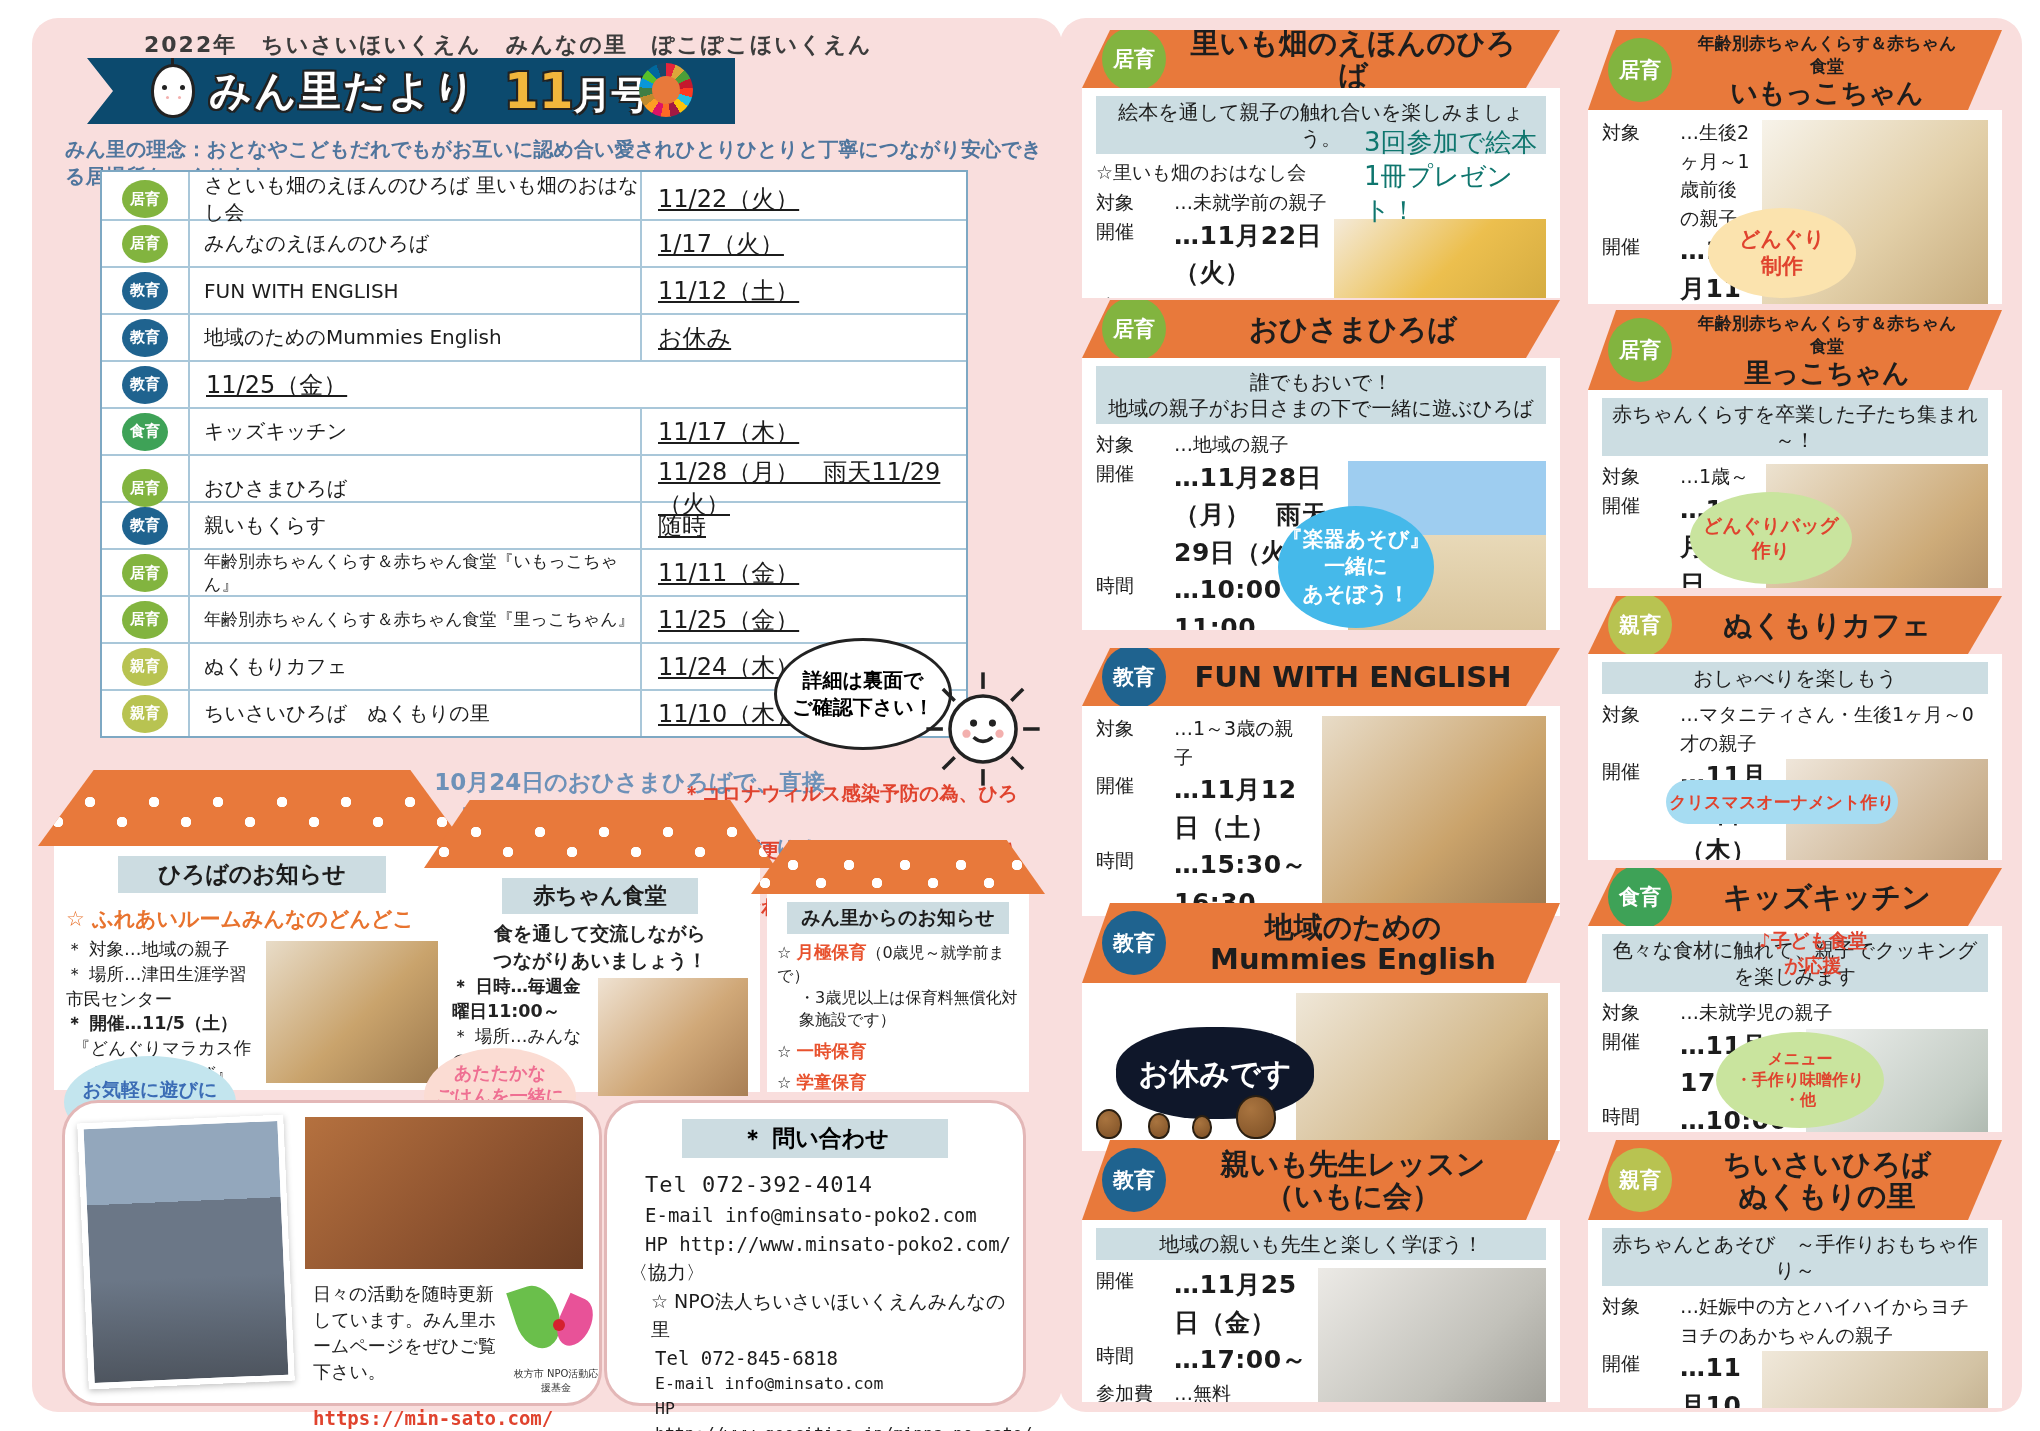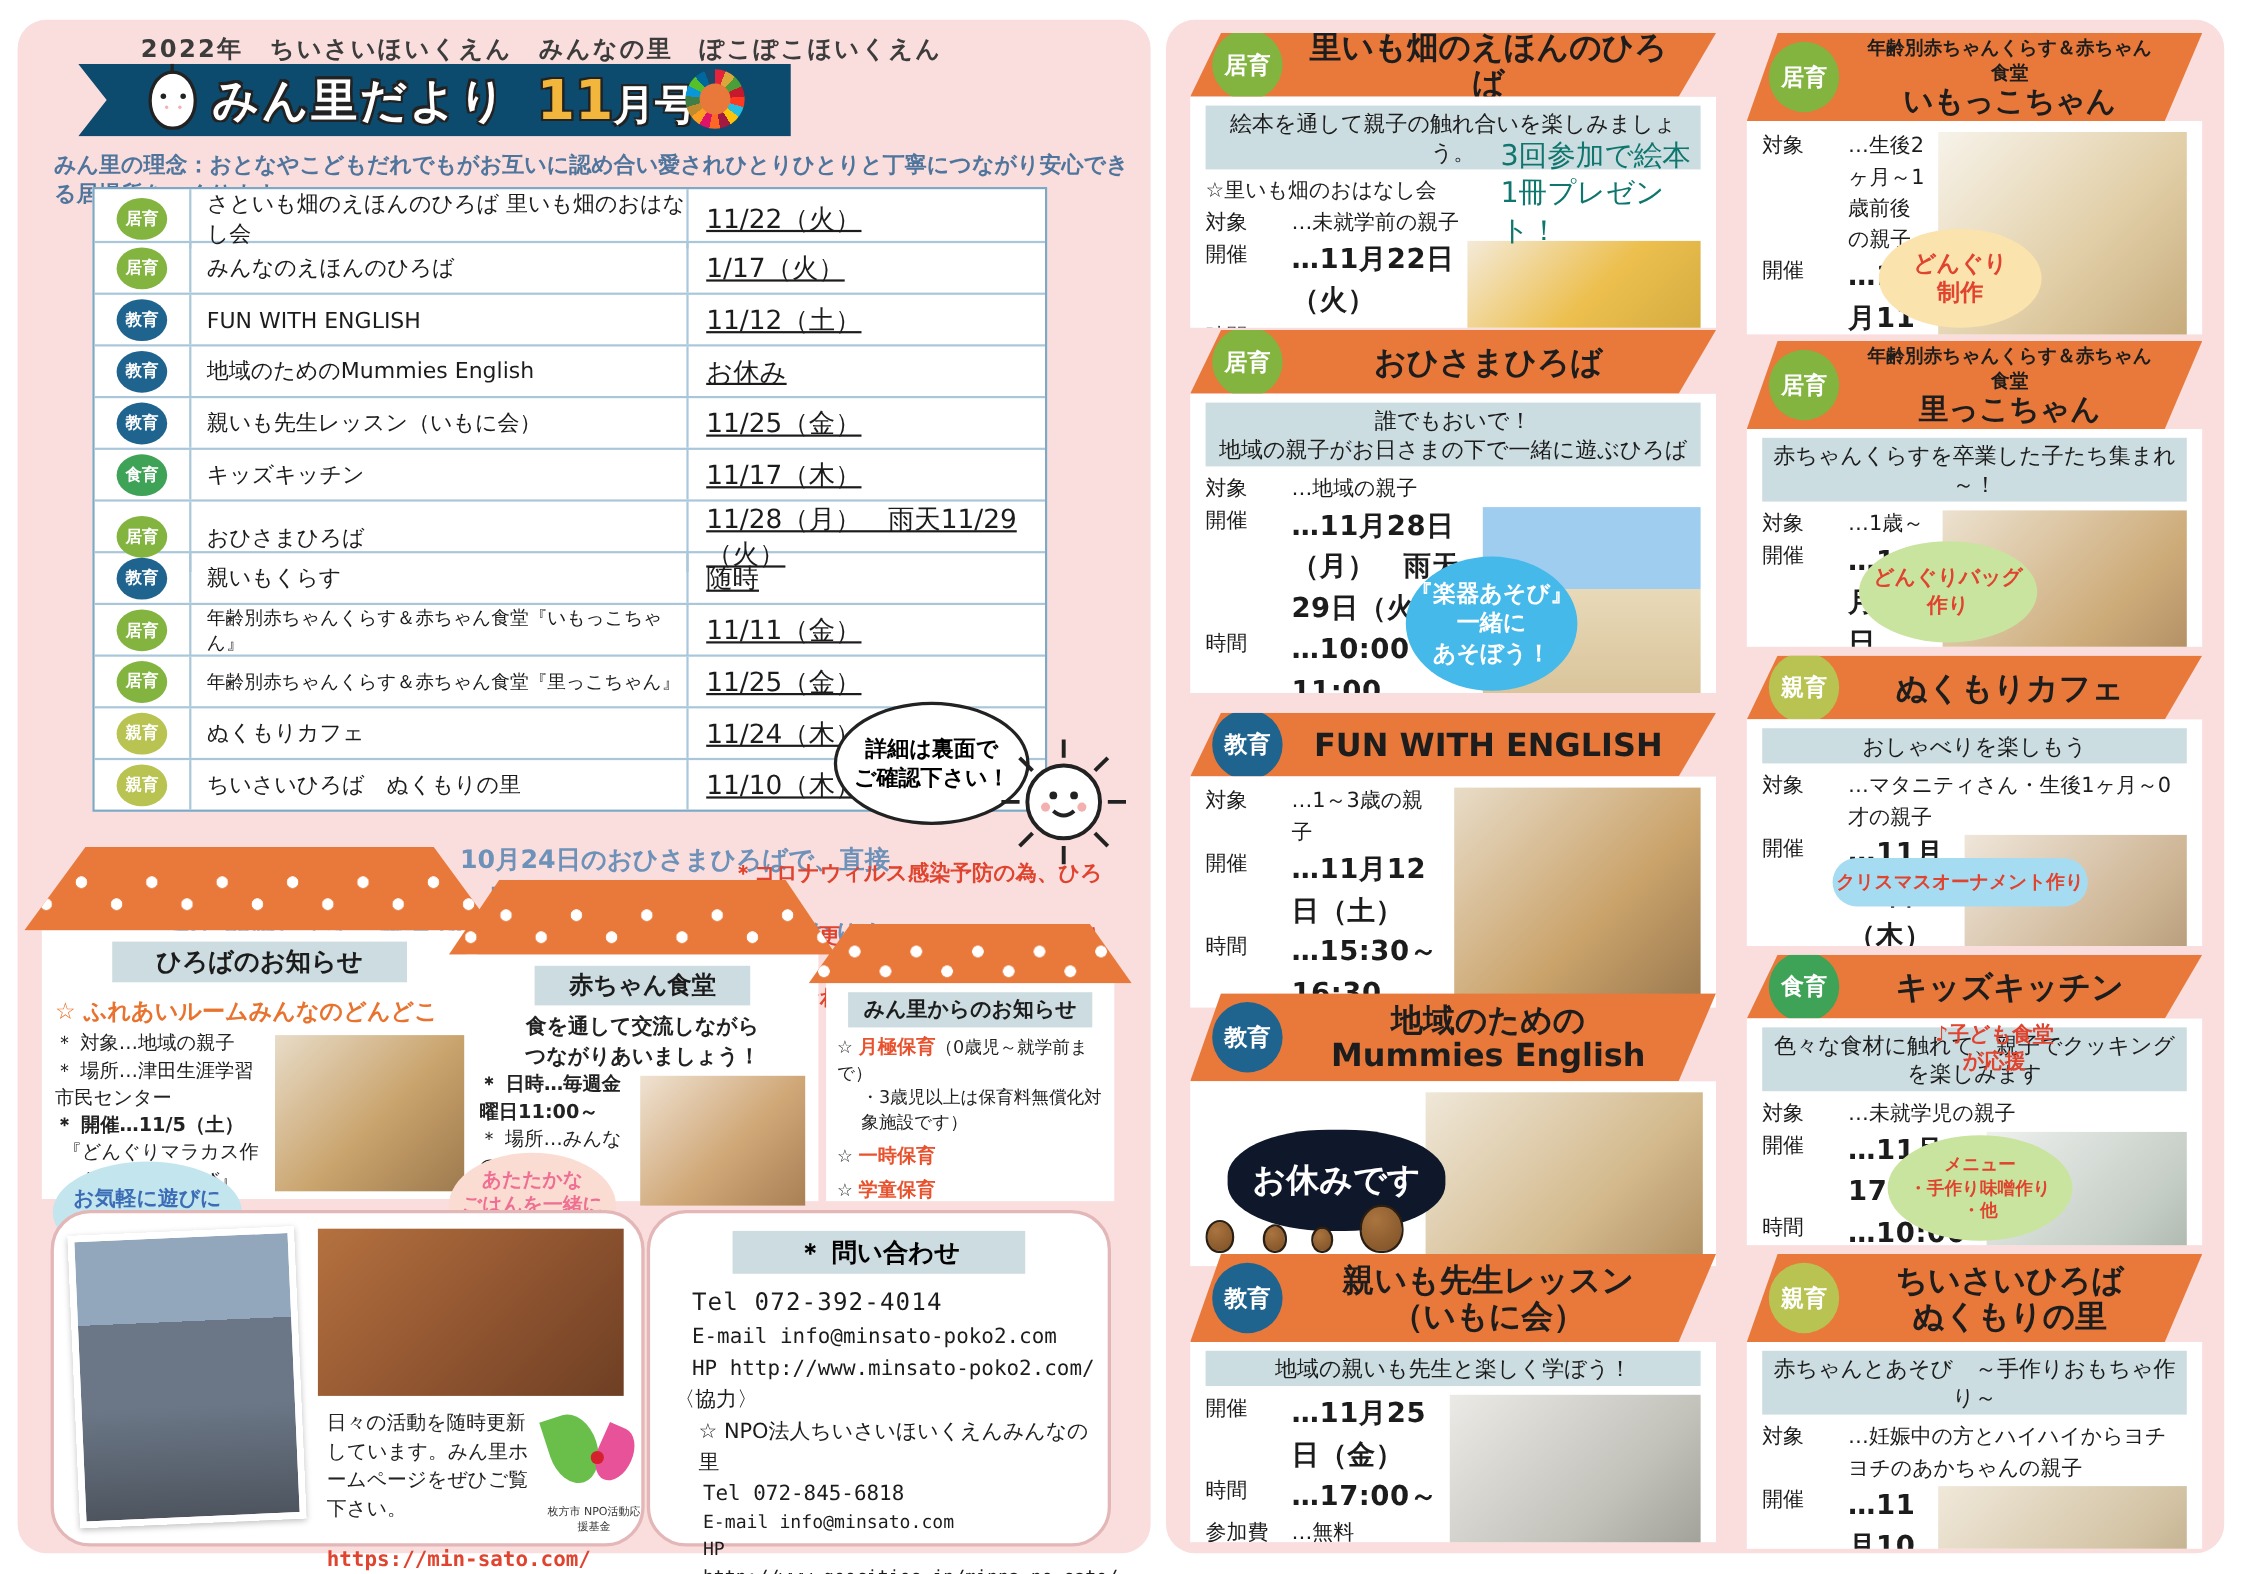--- a/index.html
+++ b/index.html
@@ -1,19 +1,19 @@
 <!DOCTYPE html>
 <html lang="ja"><head>
 <meta charset="utf-8">
 <style>
   * { box-sizing: border-box; margin: 0; padding: 0; }
   body { background:#fff; font-family:"DejaVu Sans",sans-serif; }
   .canvas { position:relative; width:2040px; height:1431px; background:#ffffff; overflow:hidden; }
   .page { position:absolute; background:#f9dedd; border-radius:26px; }
-  .page-left  { left:16px;  top:18px; width:1030px; height:1394px; }
+  .page-left  { left:32px;  top:18px; width:1030px; height:1394px; }
   .page-right { left:1060px;top:18px; width:962px;  height:1394px; }
 
   
   .top-line { position:absolute; left:112px; top:12px; width:860px; font-size:22px; font-weight:bold; color:#3c3c3c; letter-spacing:2px; }
   .banner { position:absolute; left:55px; top:40px; width:648px; height:66px; background:#0c4a6e;
             clip-path:polygon(0 0,100% 0,100% 100%,0 100%,26px 50%);
             display:flex; align-items:center; padding-left:64px; }
   .mascot { position:relative; width:44px; height:54px; background:#fff; border:3px solid #222; border-radius:50% 50% 48% 48%; flex:0 0 auto; }
   .mascot::before { content:""; position:absolute; left:17px; top:-12px; width:3px; height:12px; background:#222; }
   .mascot::after { content:""; position:absolute; left:8px; top:18px; width:5px; height:5px; background:#222; border-radius:50%;
@@ -152,21 +152,20 @@
           <div class="t-badge-cell">
             <div class="t-badge" style="background: rgb(31, 99, 143);">教育</div>
           </div>
           <div class="t-name">地域のためのMummies English</div>
           <div class="t-date">お休み</div>
         </div>
         <div class="t-row">
           <div class="t-badge-cell">
             <div class="t-badge" style="background: rgb(31, 99, 143);">教育</div>
           </div>
-          <div class="t-name">親いも先生レッスン（いもに会）</div>
           <div class="t-date">11/25（金）</div>
         </div>
         <div class="t-row">
           <div class="t-badge-cell">
             <div class="t-badge" style="background: rgb(62, 162, 87);">食育</div>
           </div>
           <div class="t-name">キッズキッチン</div>
           <div class="t-date">11/17（木）</div>
         </div>
         <div class="t-row">

